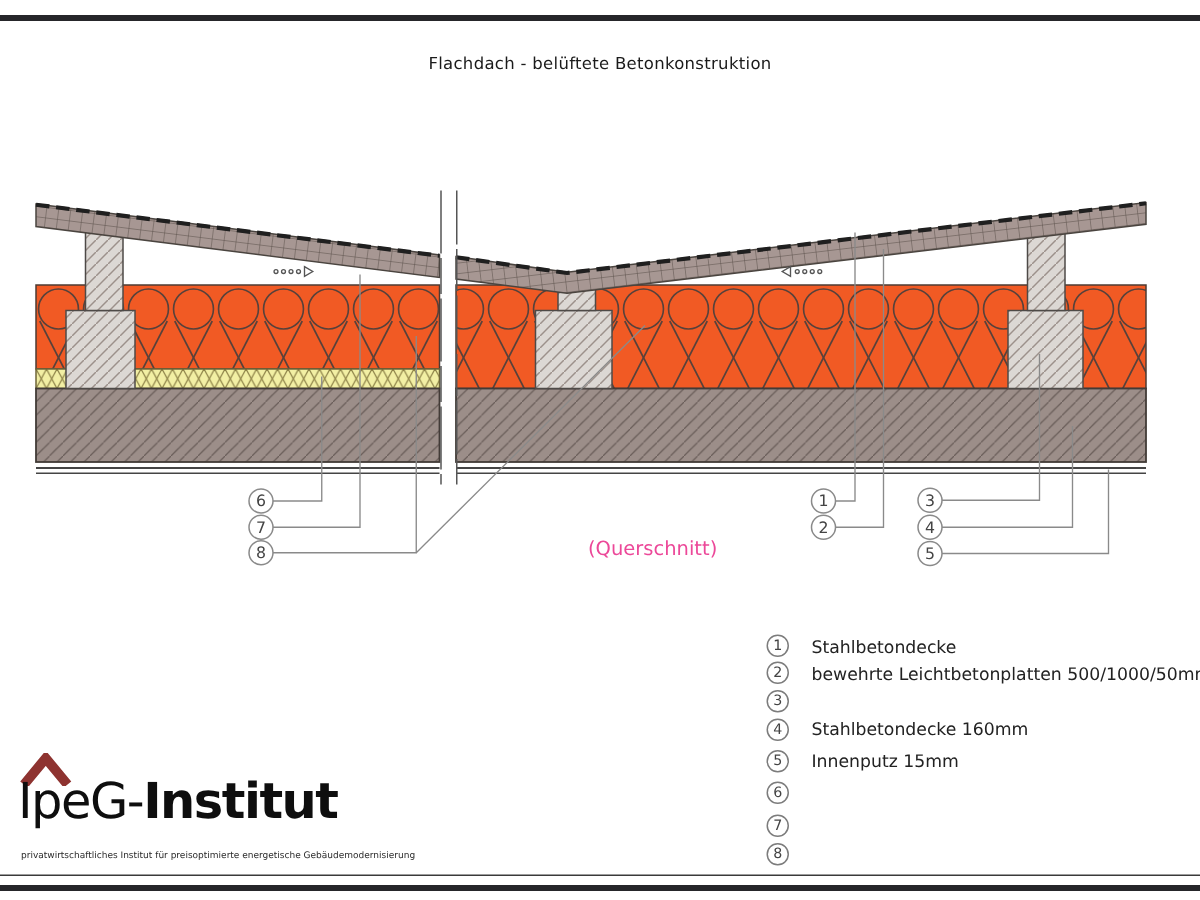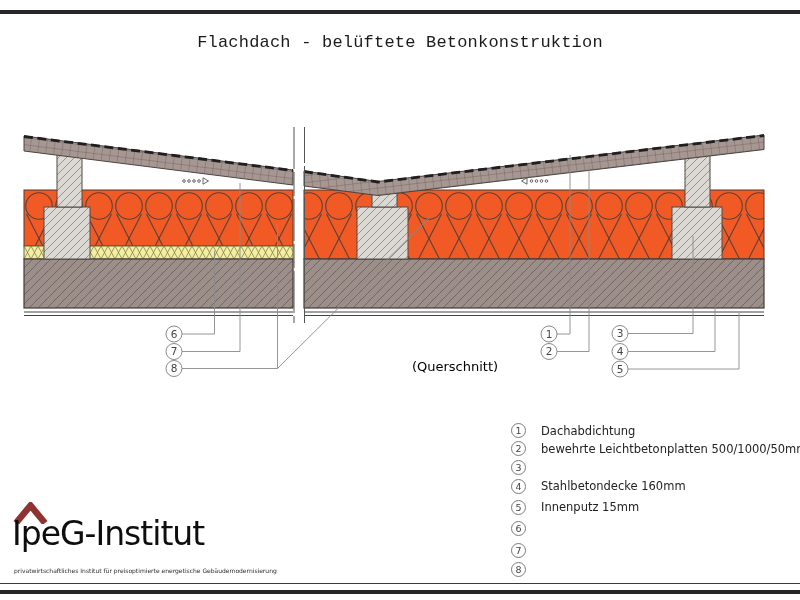--- a/index.html
+++ b/index.html
@@ -2,35 +2,35 @@
 <html><head>
 <meta charset="utf-8">
 <style>
   html,body{margin:0;padding:0;background:#fff;}
   .page{position:relative;width:800px;height:600px;background:#ffffff;overflow:hidden;
         font-family:"DejaVu Sans","Liberation Sans",sans-serif;}
   .bar-top{position:absolute;left:0;top:10px;width:800px;height:3.5px;background:#26262a;}
   .line-bottom{position:absolute;left:0;top:583px;width:800px;height:1px;background:#3a3a3a;}
   .bar-bottom{position:absolute;left:0;top:589.5px;width:800px;height:4.5px;background:#26262a;}
   .title{position:absolute;left:0;top:32px;width:800px;text-align:center;
-         font-size:17px;line-height:21px;color:#1b1b1b;letter-spacing:.2px;font-family:Liberation Mono, monospace;}
+         font-size:11px;line-height:21px;color:#1b1b1b;letter-spacing:.2px;}
   .drawing{position:absolute;left:0;top:0;}
   .drawing text{font-family:"DejaVu Sans","Liberation Sans",sans-serif;}
-  .querschnitt{position:absolute;left:392px;top:359px;width:126px;text-align:center;
-               font-size:13px;color:#000000;}
+  .querschnitt{position:absolute;left:392px;top:359px;width:126px;text-align:left;
+               font-size:13px;color:#ec4899;}
   .lg-row{position:absolute;left:511px;display:flex;align-items:center;height:15px;}
   .lg-num{flex:none;width:13px;height:13px;border:1px solid #7c7c7c;border-radius:50%;
           font-size:9.5px;color:#444;text-align:center;line-height:13.5px;background:#fff;}
   .lg-label{margin-left:15px;font-size:11.5px;color:#222;white-space:nowrap;}
   .logo{position:absolute;left:12px;top:500px;width:270px;height:80px;}
   .logo-roof{position:absolute;left:1px;top:2px;}
   .logo-text{position:absolute;left:0;top:14px;font-size:33px;color:#0e0e0e;
              letter-spacing:-1px;white-space:nowrap;}
   .lt-bold{font-weight:400;margin-top:44px;}
-  .lt-rest{font-weight:400;}
+  .lt-rest{font-weight:700;}
   .logo-tagline{position:absolute;left:2px;top:67px;font-size:6px;color:#2b2b2b;
                 white-space:nowrap;letter-spacing:0;}
 </style>
 </head>
 <body>
 
 <div class="page">
 
   <div class="bar-top"></div>
 
@@ -164,21 +164,21 @@
         <text x="174" y="372">8</text>
         </g>
     </g>
   </svg>
 
   <div class="querschnitt">(Querschnitt)</div>
 
   <div>
     <div class="lg-row" style="top:423px">
       <span class="lg-num">1</span>
-      <span class="lg-label">Dachabdichtung</span>
+      <span class="lg-label">Stahlbetondecke</span>
     </div>
     <div class="lg-row" style="top:441px">
       <span class="lg-num">2</span>
       <span class="lg-label">bewehrte Leichtbetonplatten 500/1000/50mm</span>
     </div>
     <div class="lg-row" style="top:459.5px">
       <span class="lg-num">3</span>
     </div>
     <div class="lg-row" style="top:478.5px">
       <span class="lg-num">4</span>

